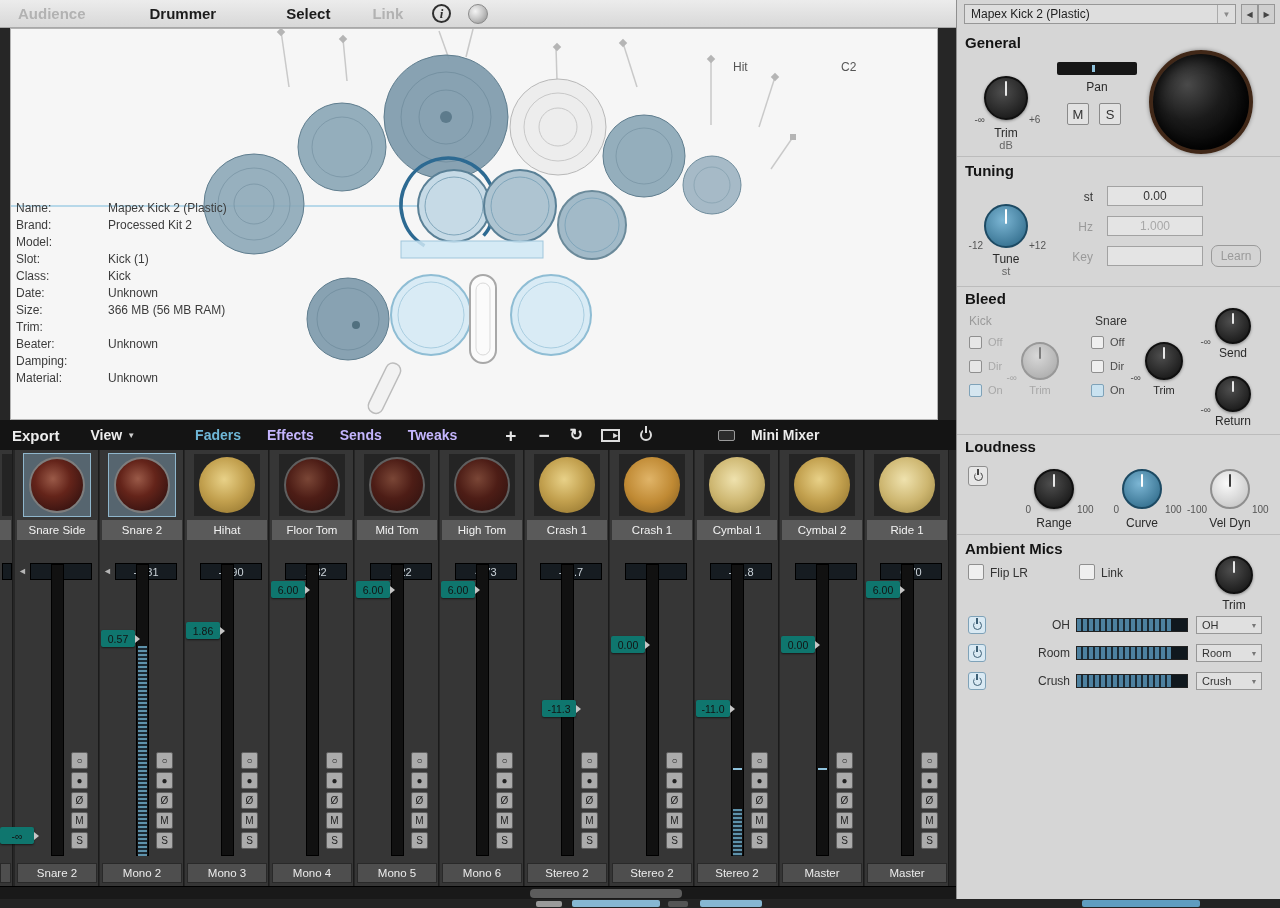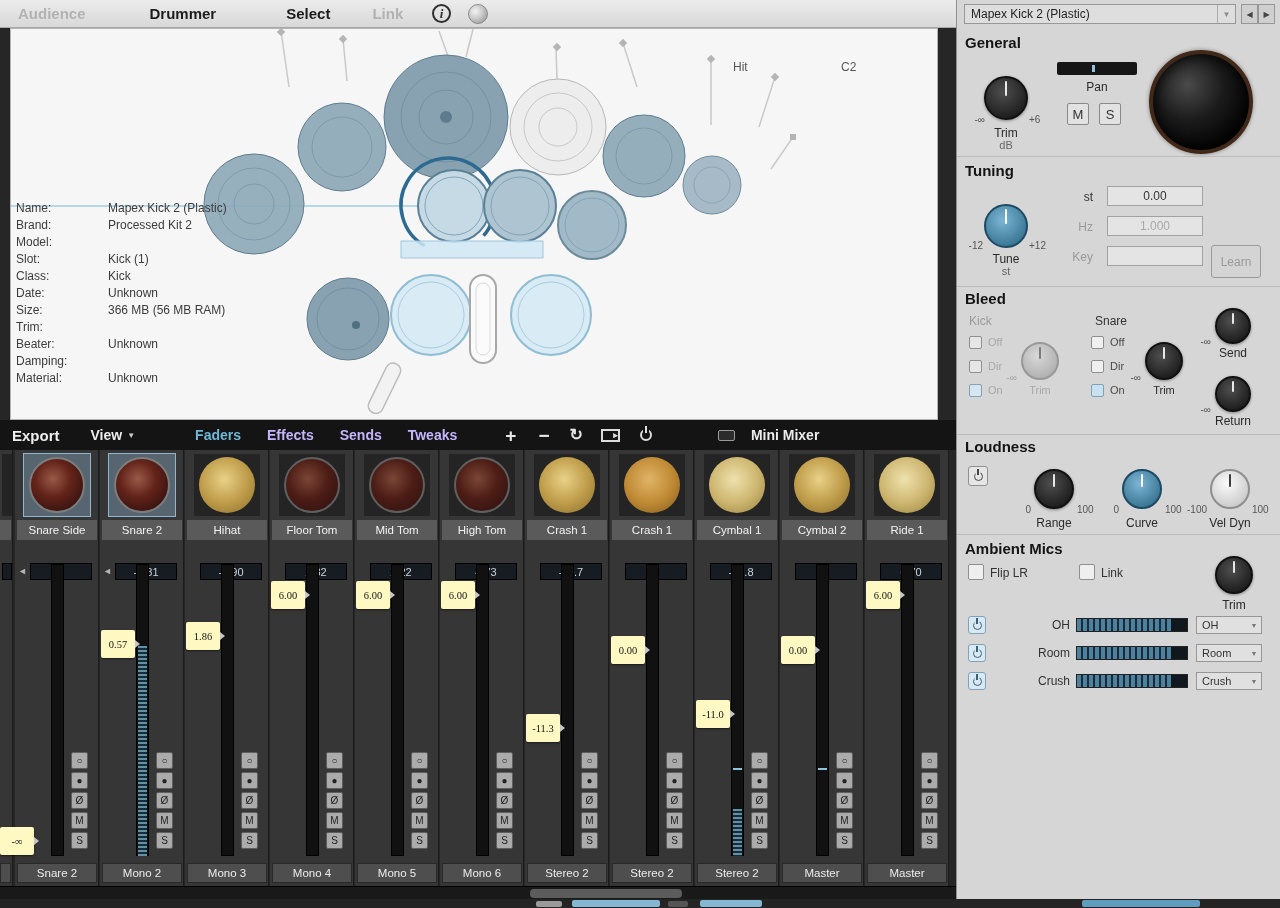--- a/index.html
+++ b/index.html
@@ -65,23 +65,23 @@
   .dbbox { position:absolute; left:15px; top:113px; width:62px; height:17px; background:#161c21;
     border:1px solid #000; color:#ccd4da; font-size:11px;
     display:flex; align-items:center; justify-content:center; }
   .partial .dbbox { left:2px; width:10px; }
   .arrow { position:absolute; left:3px; top:116px; color:#b5b5b5; font-size:9px; }
   .track { position:absolute; left:36px; top:114px; width:13px; height:292px; background:#111;
     border:1px solid #000; }
   .meter { position:absolute; left:38px; bottom:30px; width:9px;
     background:repeating-linear-gradient(180deg, #5e92ab 0 2px, #1c2a33 2px 4px); }
   .peak { position:absolute; left:38px; width:9px; height:2px; background:#8fc2dc; }
-  .handle { position:absolute; left:1px; width:34px; height:28px; background:#fef9c3; color:#131313;
+  .handle { position:absolute; left:1px; width:34px; height:17px; background:#0f766e; color:#131313;
     font-size:10.5px; border-radius:2px; box-shadow:0 1px 2px rgba(0,0,0,.55); z-index:5;
-    display:flex; align-items:center; justify-content:center;font-family:Liberation Serif, serif; }
+    display:flex; align-items:center; justify-content:center; }
   .handle::after { content:""; position:absolute; right:-5px; border-left:5px solid #c6c6c6;
     border-top:4px solid transparent; border-bottom:4px solid transparent; }
   .cbtn { position:absolute; left:56px; width:17px; height:17px; background:#ababab;
     border:1px solid #5f5f5f; border-radius:2px; color:#222; font-size:10px;
     display:flex; align-items:center; justify-content:center; }
   .outbar { position:absolute; left:2px; bottom:3px; width:80px; height:20px; background:#4e4e4e;
     border:1px solid #292929; color:#ececec; font-size:11.5px;
     display:flex; align-items:center; justify-content:center; }
   .partial .outbar { left:0; width:11px; }
 
@@ -453,21 +453,21 @@
           </div>
           <div class="namebar">Crash 1</div>
           <div class="dbbox">-11.7</div>
           <div class="track"></div>
           <div class="cbtn" style="top: 302px;">○</div>
           <div class="cbtn" style="top: 322px;">●</div>
           <div class="cbtn" style="top: 342px;">Ø</div>
           <div class="cbtn" style="top: 362px;">M</div>
           <div class="cbtn" style="top: 382px;">S</div>
           <div class="outbar">Stereo 2</div>
-          <div class="handle" style="top: 264px;">-11.3</div>
+          <div class="handle" style="top: 250px; margin-left: 16px;">-11.3</div>
         </div>
         <div class="chan" style="left: 610px; width: 84px;">
           <div class="thumb">
             <div class="drum cymbal2"></div>
           </div>
           <div class="namebar">Crash 1</div>
           <div class="dbbox"></div>
           <div class="track"></div>
           <div class="cbtn" style="top: 302px;">○</div>
           <div class="cbtn" style="top: 322px;">●</div>
@@ -568,21 +568,21 @@
     <div class="sl" style="left:0px;top:240px;width:26px;text-align:right;">-12</div>
     <div class="sl" style="left:72px;top:240px;">+12</div>
     <div class="kcap" style="left:27px;top:252px;width:44px;">Tune</div>
     <div class="kunit" style="left:27px;top:265px;width:44px;">st</div>
     <div class="flbl" style="left:112px;top:190px;width:24px;">st</div>
     <div class="fld" style="left:150px;top:186px;width:96px;height:20px;">0.00</div>
     <div class="flbl dim" style="left:112px;top:220px;width:24px;">Hz</div>
     <div class="fld dim" style="left:150px;top:216px;width:96px;height:20px;">1.000</div>
     <div class="flbl dim" style="left:104px;top:250px;width:32px;">Key</div>
     <div class="fld" style="left:150px;top:246px;width:96px;height:20px;"></div>
-    <div class="btn" style="left:254px;top:245px;width:50px;height:33px;">Learn</div>
+    <div class="btn" style="left:254px;top:245px;width:50px;height:22px;border-radius:7px;">Learn</div>
     <div class="divider" style="top:286px;"></div>
 
     <div class="sechead" style="top:290px;">Bleed</div>
     <div class="flbl dim" style="left:12px;top:314px;text-align:left;">Kick</div>
     <div class="optbox" id="kick-opts" style="left:12px;top:330px;">
         <div class="brow dim">
           <span class="cb"></span>
           <span class="cblbl">Off</span>
         </div>
         <div class="brow dim">

